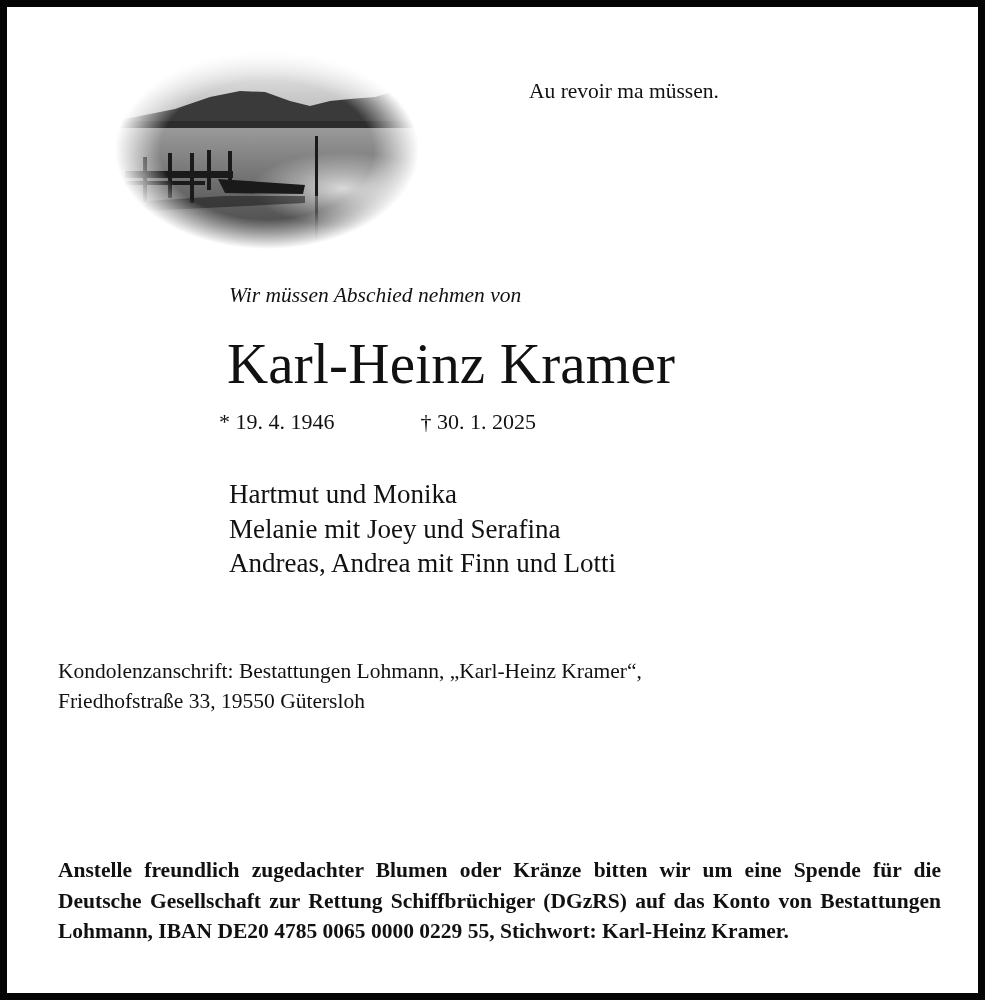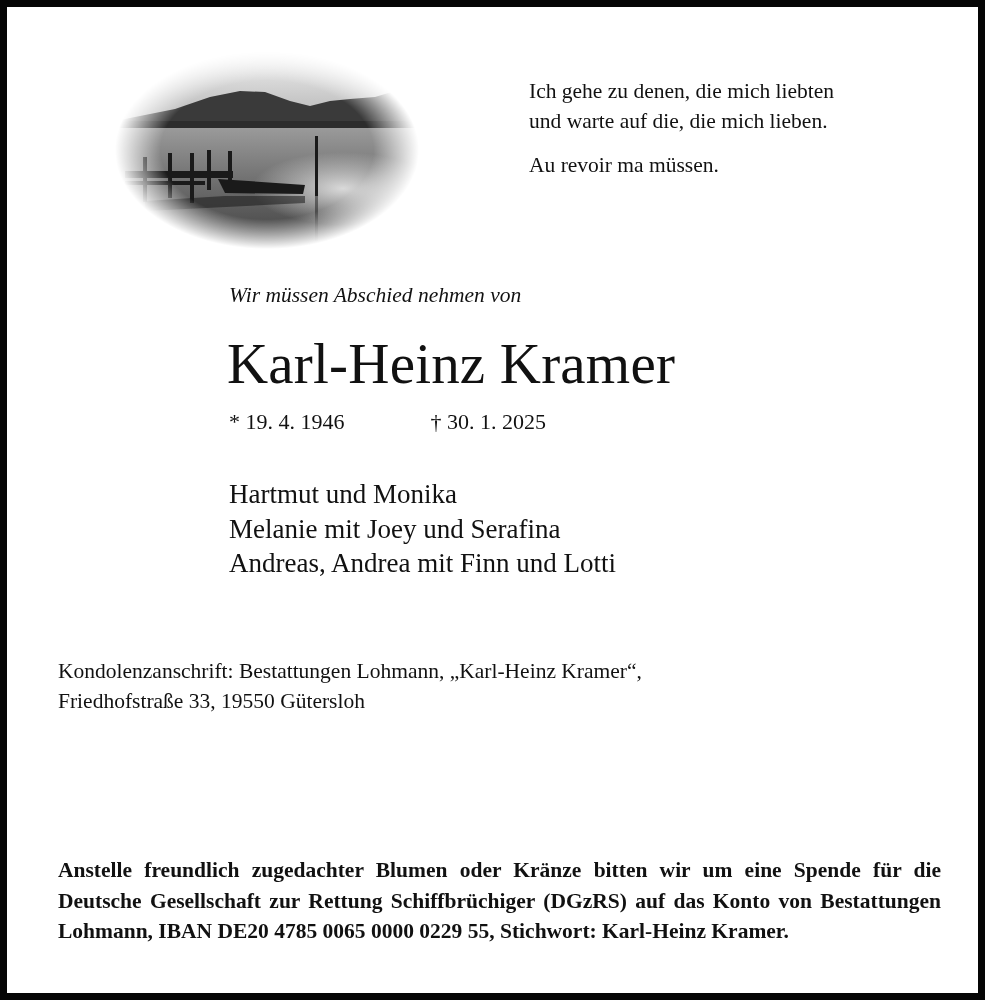--- a/index.html
+++ b/index.html
@@ -13,21 +13,21 @@
     .photo {
       position: absolute; left: 108px; top: 44px; width: 304px; height: 198px;
       -webkit-mask-image: radial-gradient(ellipse 50% 50% at 50% 50%, #000 70%, transparent 100%);
       mask-image: radial-gradient(ellipse 50% 50% at 50% 50%, #000 70%, transparent 100%);
     }
     .photo svg { width: 100%; height: 100%; display: block; }
     .quote { position: absolute; left: 522px; top: 69px; font-size: 21.5px; line-height: 30px; }
     .quote p { margin: 0 0 14px 0; }
     .intro { position: absolute; left: 222px; top: 276px; font-size: 21.5px; font-style: italic; }
     .name { position: absolute; left: 220px; top: 322px; font-size: 57px; line-height: 70px; letter-spacing: 0.2px; }
-    .dates { position: absolute; left: 222px; top: 402px; font-size: 22px; }
+    .dates { position: absolute; left: 212px; top: 402px; font-size: 22px; }
     .dates span { display: inline-block; }
     .dates .born { width: 196px; }
     .family { position: absolute; left: 222px; top: 470px; font-size: 27px; line-height: 34.5px; }
     .family div { white-space: nowrap; }
     .address { position: absolute; left: 51px; top: 649px; font-size: 21.5px; line-height: 30px; }
     .para { position: absolute; left: 51px; width: 883px; font-size: 21.5px; line-height: 30.5px; text-align: justify; }
     .para1 { top: 743px; }
     .para2 { top: 848px; font-weight: bold; }
   </style>
 </head>
@@ -68,24 +68,20 @@
         <rect x="113" y="100" width="4" height="30"></rect>
         <rect x="200" y="85" width="3" height="60"></rect>
         <path d="M103 128 L190 134 L188 143 L110 142 Z"></path>
         <path d="M30 150 L110 145 L190 145 L190 152 L30 160 Z" opacity="0.55"></path>
         <rect x="200" y="145" width="3" height="45" opacity="0.5"></rect>
       </g>
     </svg>
   </div>
 
   <div class="quote">
-    <p>
-      <span>Ich gehe zu denen, die mich liebten</span><br>
-      <span>und warte auf die, die mich lieben.</span>
-    </p>
     <p>Au revoir ma müssen.</p>
   </div>
 
   <div class="intro">Wir müssen Abschied nehmen von</div>
 
   <div class="name">Karl-Heinz Kramer</div>
 
   <div class="dates">
     <span class="born">* 19. 4. 1946</span>
     <span class="died">† 30. 1. 2025</span>

